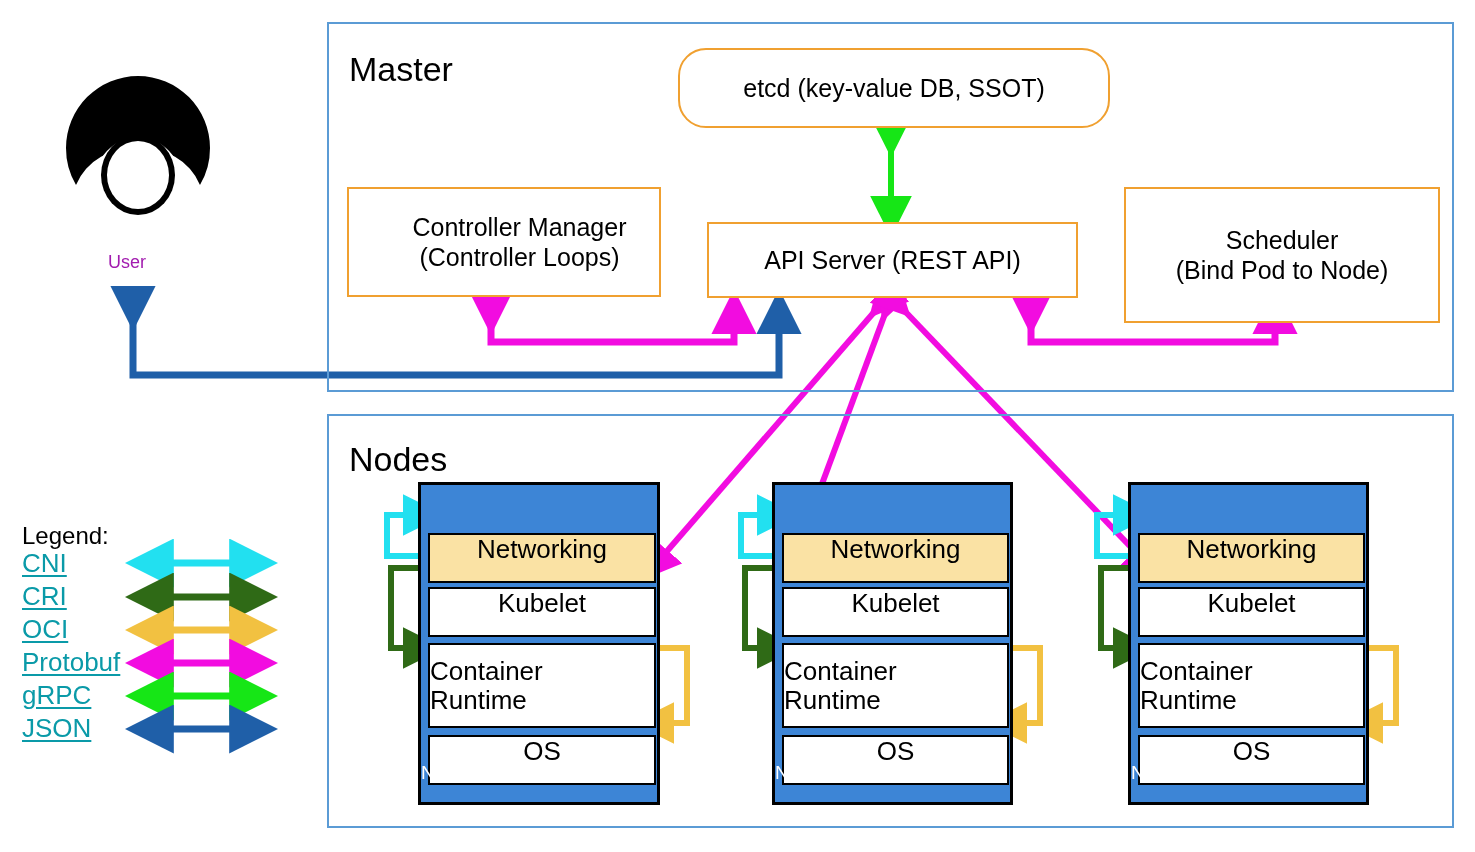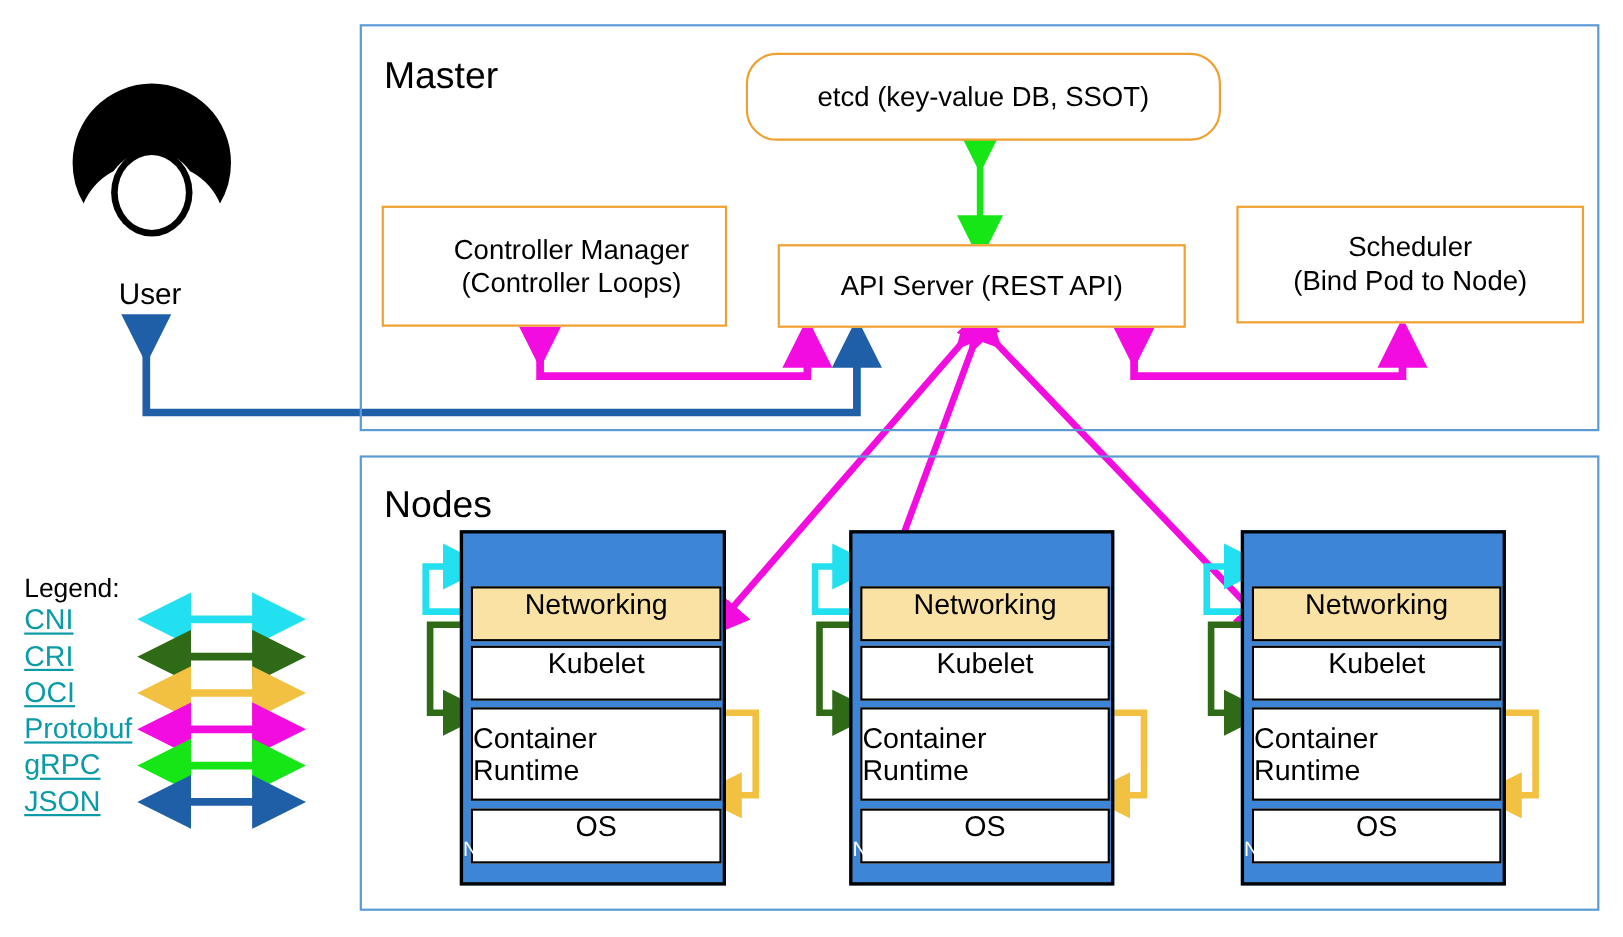--- a/index.html
+++ b/index.html
@@ -13,21 +13,21 @@
 
   
   .group{border:2px solid #5b9bd5;background:transparent;}
   .group-title{position:absolute;font-size:34px;line-height:1;color:#000;white-space:nowrap;}
 
   
   .mbox{border:2px solid #f0a030;background:#ffffff;display:flex;align-items:center;
         justify-content:center;text-align:center;font-size:25px;line-height:1.22;color:#000;}
 
   
-  .user-label{position:absolute;font-size:27px;color:#000000;white-space:nowrap;}
+  .user-label{position:absolute;font-size:18px;color:#a21caf;white-space:nowrap;}
 
   
   .node{background:#3d85d6;border:3px solid #000;box-sizing:border-box;}
   .nrow{position:absolute;box-sizing:border-box;border:2px solid #000;background:#ffffff;
         display:flex;align-items:flex-start;justify-content:center;text-align:center;
         font-size:26px;line-height:1.1;color:#000;margin-top:41px;}
   .nrow.net{background:#fae2a4;}
   .nlabel{position:absolute;width:100%;text-align:left;color:#ffffff;font-size:19px;}
 
   
@@ -195,21 +195,21 @@
 
   <div class="abs mbox" style="left:347px;top:187px;width:314px;height:110px;flex-direction:column;padding-left:31px;">
     <span>Controller Manager</span>
     <span>(Controller Loops)</span>
   </div>
 
   <div class="abs mbox" style="left:707px;top:222px;width:371px;height:76px;">
     <span>API Server (REST API)</span>
   </div>
 
-  <div class="abs mbox" style="left:1124px;top:187px;width:316px;height:107px;flex-direction:column;text-align:center;">
+  <div class="abs mbox" style="left:1124px;top:187px;width:316px;height:136px;flex-direction:column;text-align:center;">
     <span>Scheduler</span>
     <span>(Bind Pod to Node)</span>
   </div>
 
   <div class="abs group" style="left:327px;top:414px;width:1127px;height:414px;"></div>
   <div class="group-title" style="left:349px;top:442px;">Nodes</div>
 
   <div class="abs node" style="left:418px;top:482px;width:242px;height:323px;">
     <div class="nrow net" style="left:7px;top:7px;width:228px;height:50px;">
       <span>Networking</span>

